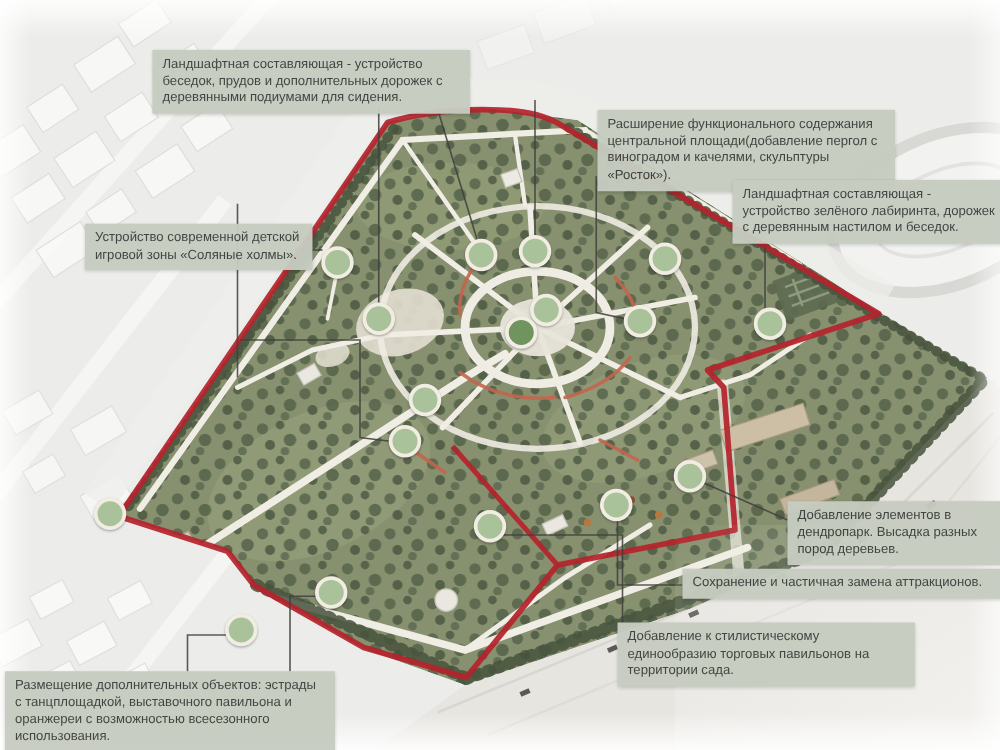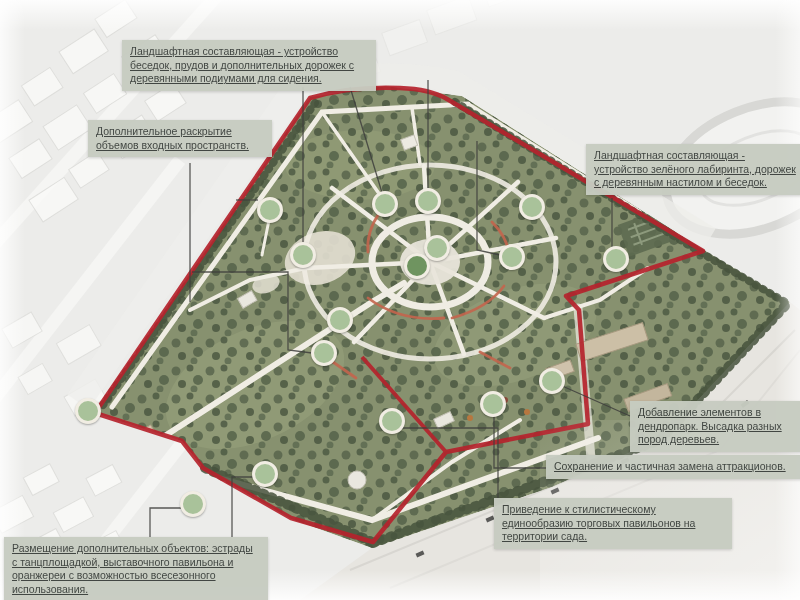--- a/index.html
+++ b/index.html
@@ -7,21 +7,21 @@
          font-family:"Liberation Sans",sans-serif;}
   .stage svg{position:absolute;left:0;top:0;}
   #markers-layer{position:absolute;left:0;top:0;width:800px;height:600px;pointer-events:none;}
   .marker{position:absolute;width:26px;height:26px;border-radius:50%;
           background:var(--marker_fill,#a9c29a);
           border:3px solid var(--marker_border,#f1ede3);box-sizing:border-box;
           box-shadow:0 1px 2px rgba(0,0,0,.3);}
   .marker.dark{background:var(--marker_fill_dark,#6f9460);}
   .note{position:absolute;background:var(--note_bg,#c7ccc1);color:var(--note_text,#3b403c);
         font-size:10.5px;line-height:1.3;padding:5px 8px;box-shadow:0 1px 3px rgba(0,0,0,.18);
-        opacity:.96;text-decoration:underline;}
+        opacity:.96;}
 </style>
 </head>
 <body>
 
 <div class="stage">
 
   <svg width="800" height="600" viewBox="0 0 800 600">
     <defs>
       <clipPath id="parkClip">
         <polygon points="95,413 310,97 385,86 462,96 704,250 790,302 662,438 552,487 372,548 291,519 203,468 182,441"></polygon>
@@ -230,19 +230,20 @@
       <div class="marker" style="left: 327px; top: 307px;"></div>
       <div class="marker" style="left: 311px; top: 340px;"></div>
       <div class="marker" style="left: 379px; top: 408px;"></div>
       <div class="marker" style="left: 480px; top: 391px;"></div>
       <div class="marker" style="left: 539px; top: 368px;"></div>
       <div class="marker" style="left: 252px; top: 461px;"></div>
       <div class="marker" style="left: 180px; top: 491px;"></div>
     </div>
 
   <div class="note" style="left:122px;top:40px;width:238px">Ландшафтная составляющая - устройство беседок, прудов и дополнительных дорожек с деревянными подиумами для сидения.</div>
+  <div class="note" style="left:478px;top:88px;width:222px">Расширение функционального содержания центральной площади(добавление пергол с виноградом и качелями, скульптуры «Росток»).</div>
   <div class="note" style="left:586px;top:144px;width:204px">Ландшафтная составляющая - устройство зелёного лабиринта, дорожек с деревянным настилом и беседок.</div>
-  <div class="note" style="left:88px;top:120px;width:168px">Дополнительное раскрытие объемов входных пространств.</div>
+  <div class="note" style="left:68px;top:179px;width:166px">Устройство современной детской игровой зоны «Соляные холмы».</div>
   <div class="note" style="left:630px;top:401px;width:166px">Добавление элементов в дендропарк. Высадка разных пород деревьев.</div>
   <div class="note" style="left:546px;top:455px;width:246px">Сохранение и частичная замена аттракционов.</div>
-  <div class="note" style="left:494px;top:498px;width:222px">Приведение к стилистическому единообразию торговых павильонов на территории сада.</div>
+  <div class="note" style="left:494px;top:498px;width:222px">Добавление к стилистическому единообразию торговых павильонов на территории сада.</div>
   <div class="note" style="left:4px;top:537px;width:248px">Размещение дополнительных объектов: эстрады с танцплощадкой, выставочного павильона и оранжереи с возможностью всесезонного использования.</div>
 </div>
 
 </body></html>

